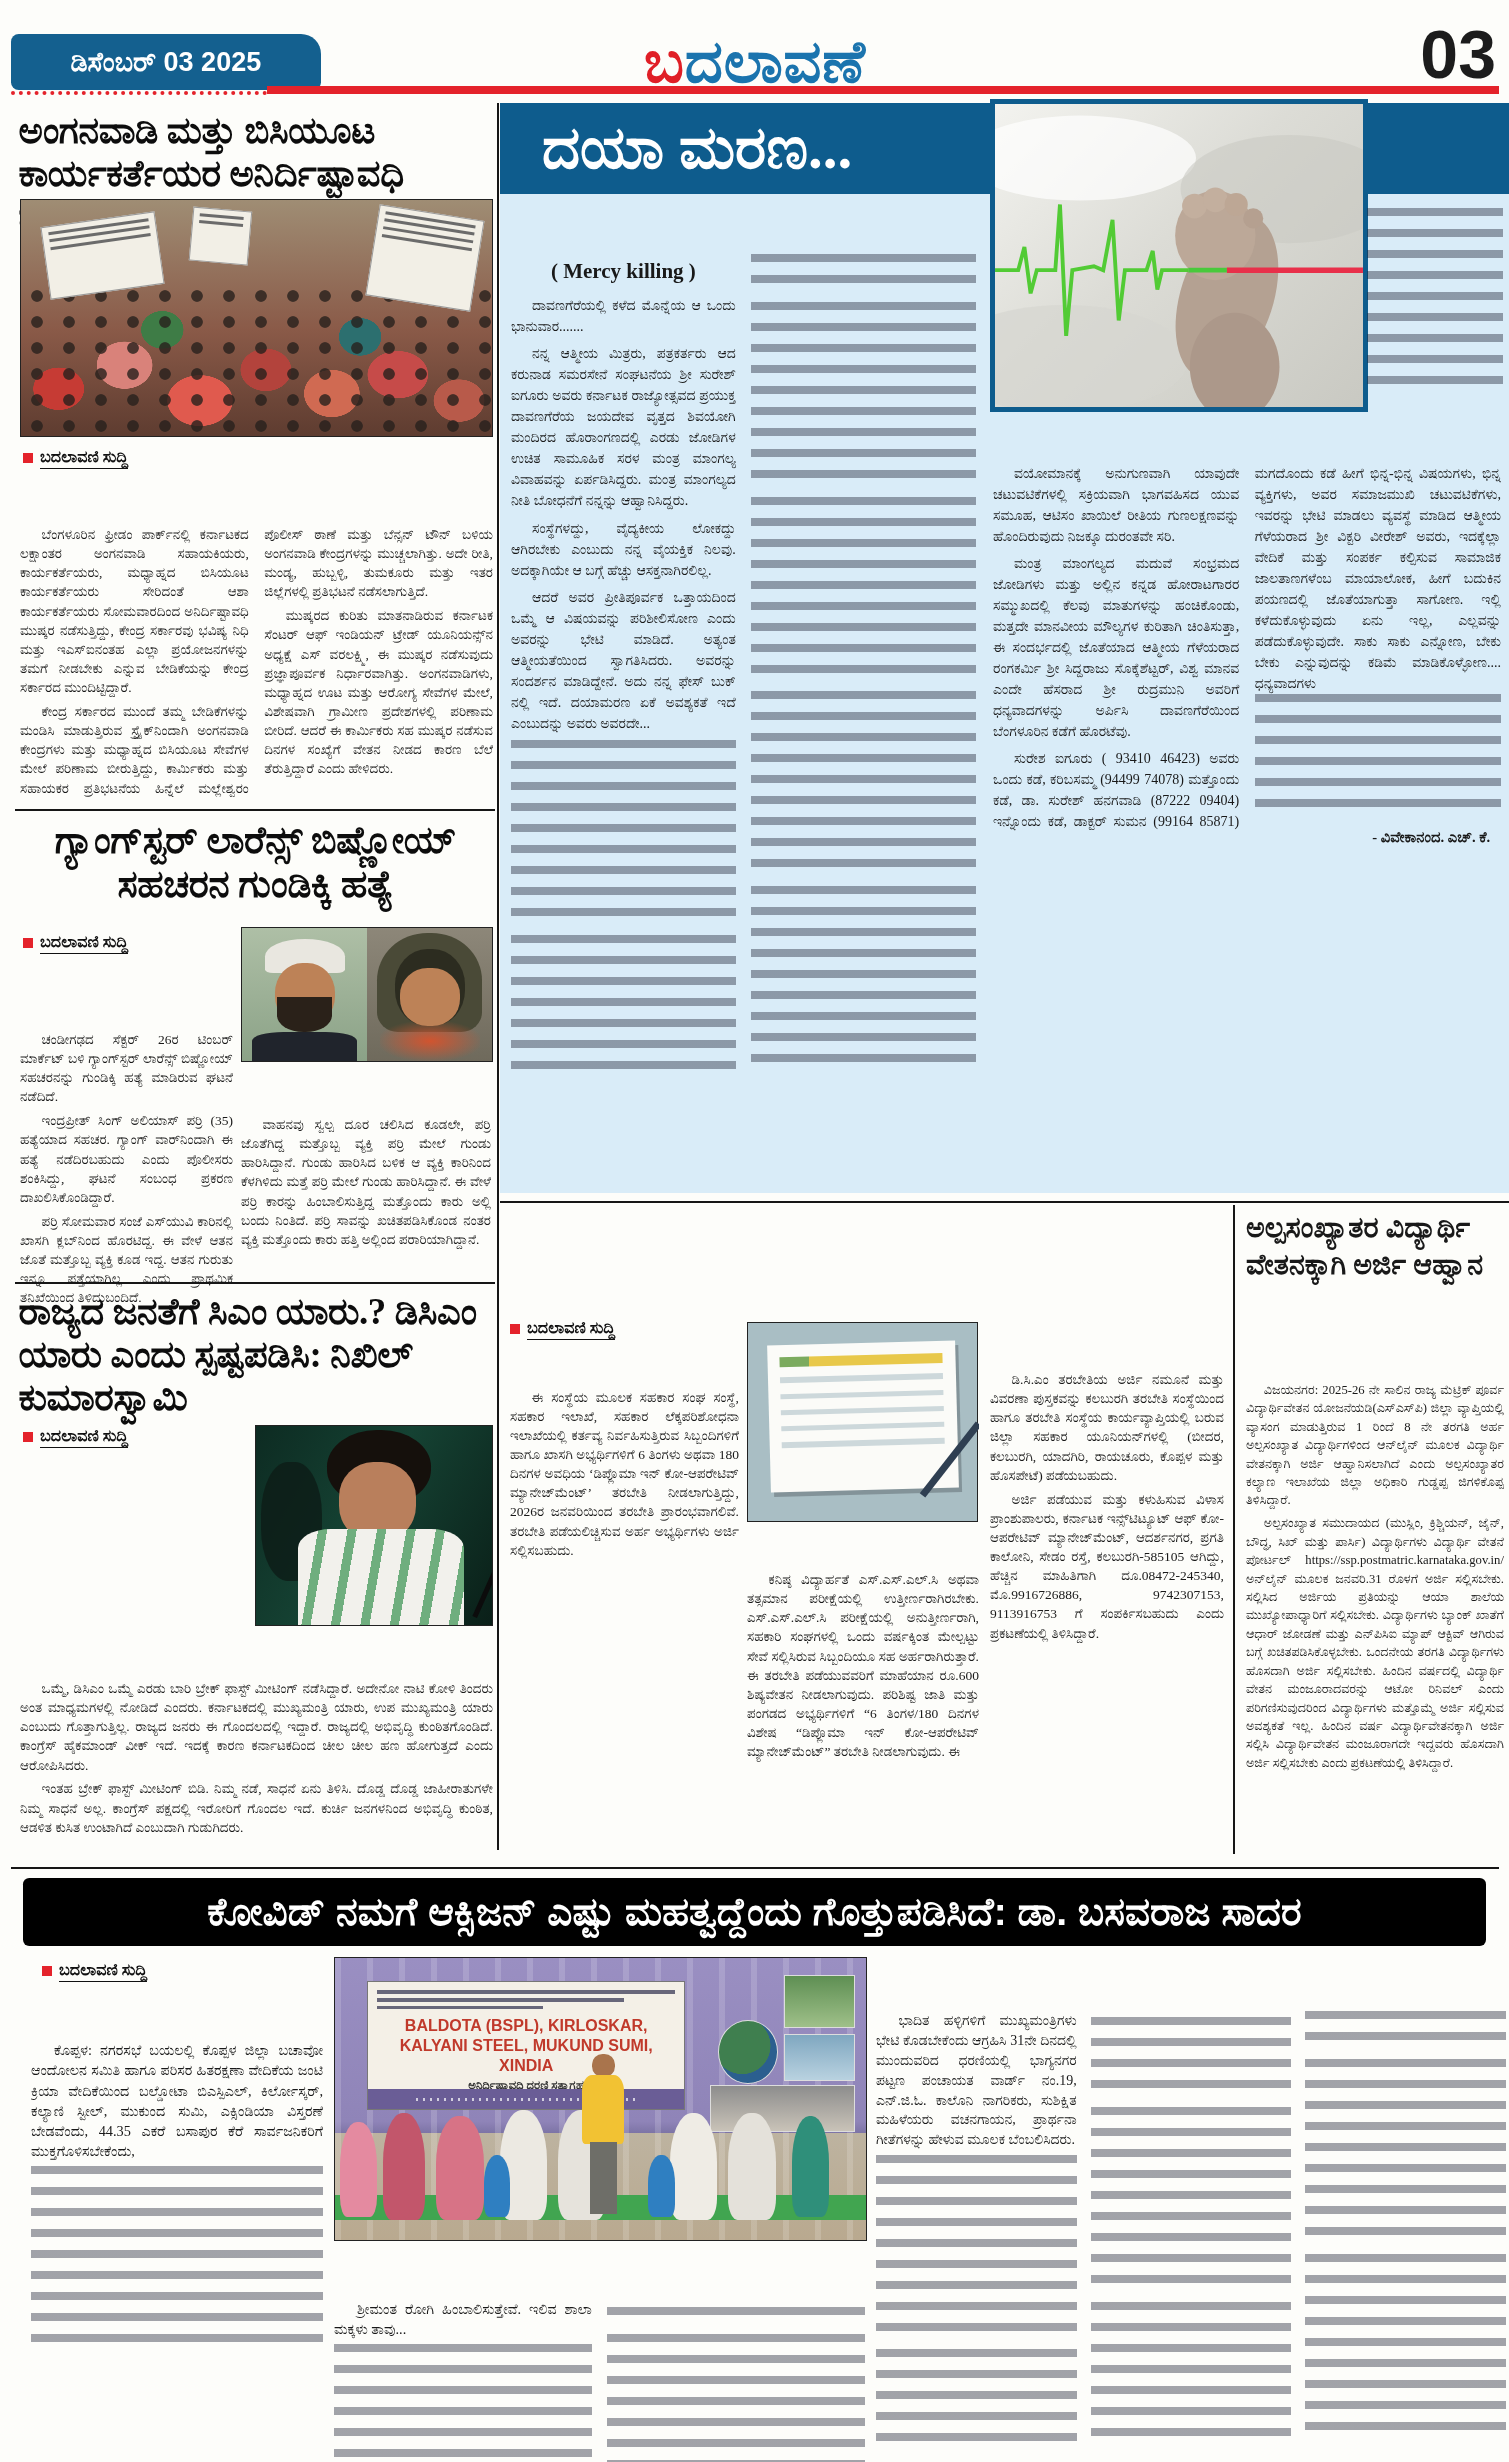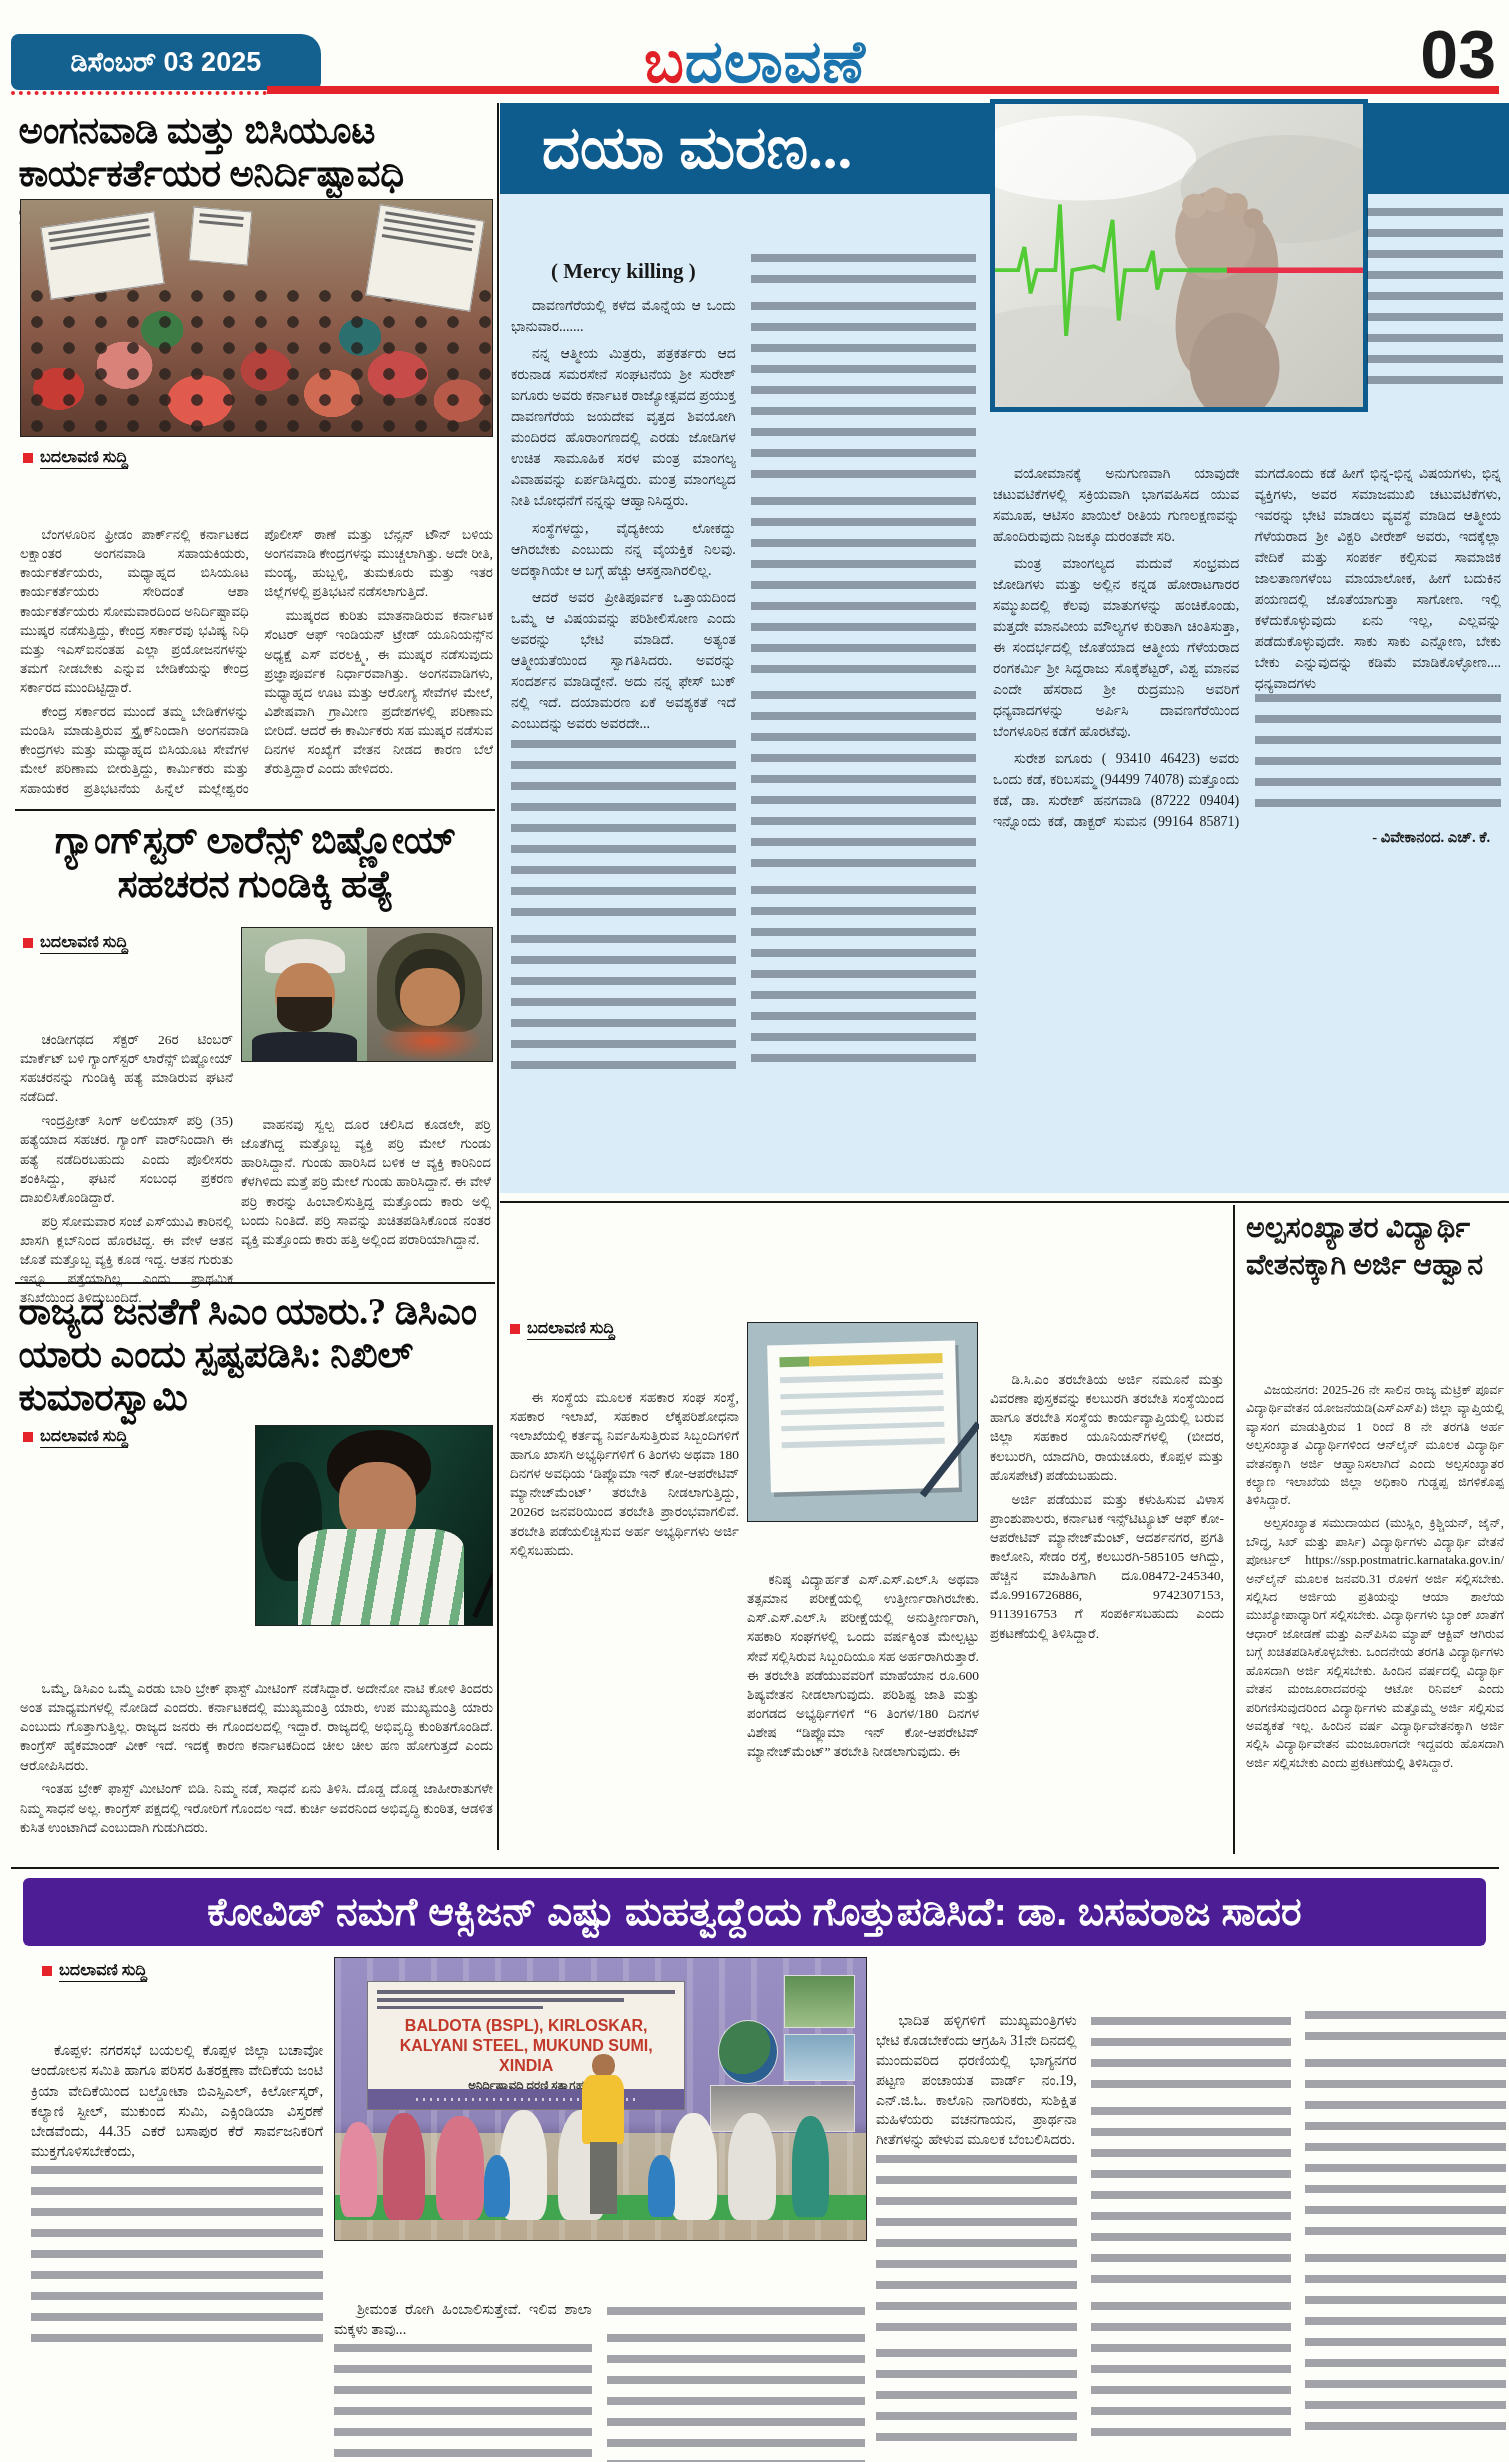--- a/index.html
+++ b/index.html
@@ -34,21 +34,21 @@
   .mercy-banner{background:#0e5c8d;color:#fff;font-weight:900;display:flex;align-items:center;}
   .kicker{font-size:21px;font-weight:600;text-align:center;margin:3.1px 0 7.7px 0;}
   .mercy-txt{font-size:14px;line-height:1.5;}
   .mercy-txt p{margin:0 0 6.2px 0;text-indent:1.5em;}
   .signature{font-weight:700;font-size:14.7px;text-align:right;padding-right:10.8px;}
   
   .pat{height:187px;margin:0 0 7.7px 0;opacity:.55;
     background:repeating-linear-gradient(to bottom,rgba(30,34,52,.75) 0 7.7px,transparent 7.7px 21px);}
   .pat.short{height:124px;}
   
-  .red-banner{background:#4c1d95;border-radius:6.2px;color:#fff;display:flex;align-items:center;justify-content:center;
+  .red-banner{background:#000000;border-radius:6.2px;color:#fff;display:flex;align-items:center;justify-content:center;
     font-family:"Liberation Sans",sans-serif;font-weight:800;font-size:39px;text-align:center;}
   
   .photo{overflow:hidden;position:absolute;}
   .frame{border:1.5px solid #222;}
   
   .crowd{background:
     radial-gradient(42px 35px at 8% 80%,#c63b34 0 60%,transparent 61%),
     radial-gradient(46px 39px at 22% 70%,#d9827a 0 60%,transparent 61%),
     radial-gradient(54px 42px at 38% 85%,#e05a4e 0 60%,transparent 61%),
     radial-gradient(42px 35px at 52% 72%,#b3433c 0 60%,transparent 61%),
@@ -205,21 +205,21 @@
   <div class="abs photo nik frame" style="left:255px;top:1425px;width:236px;height:199px;">
     <div class="ghost"></div>
     <div class="hair"></div>
     <div class="nface" actable="false"></div>
     <div class="shirt"></div>
     <div class="mic"></div>
   </div>
   <div class="abs body-txt just hidden-ovf" style="left:20px;top:1631px;width:473px;height:218px;">
     <div>
         <p>ಒಮ್ಮೆ, ಡಿಸಿಎಂ ಒಮ್ಮೆ ಎರಡು ಬಾರಿ ಬ್ರೇಕ್ ಫಾಸ್ಟ್ ಮೀಟಿಂಗ್ ನಡೆಸಿದ್ದಾರೆ. ಅದೇನೋ ನಾಟಿ ಕೋಳಿ ತಿಂದರು ಅಂತ ಮಾಧ್ಯಮಗಳಲ್ಲಿ ನೋಡಿದೆ ಎಂದರು. ಕರ್ನಾಟಕದಲ್ಲಿ ಮುಖ್ಯಮಂತ್ರಿ ಯಾರು, ಉಪ ಮುಖ್ಯಮಂತ್ರಿ ಯಾರು ಎಂಬುದು ಗೊತ್ತಾಗುತ್ತಿಲ್ಲ. ರಾಜ್ಯದ ಜನರು ಈ ಗೊಂದಲದಲ್ಲಿ ಇದ್ದಾರೆ. ರಾಜ್ಯದಲ್ಲಿ ಅಭಿವೃದ್ಧಿ ಕುಂಠಿತಗೊಂಡಿದೆ. ಕಾಂಗ್ರೆಸ್ ಹೈಕಮಾಂಡ್ ವೀಕ್ ಇದೆ. ಇದಕ್ಕೆ ಕಾರಣ ಕರ್ನಾಟಕದಿಂದ ಚೀಲ ಚೀಲ ಹಣ ಹೋಗುತ್ತದೆ ಎಂದು ಆರೋಪಿಸಿದರು.</p>
-        <p>ಇಂತಹ ಬ್ರೇಕ್ ಫಾಸ್ಟ್ ಮೀಟಿಂಗ್ ಬಿಡಿ. ನಿಮ್ಮ ನಡೆ, ಸಾಧನೆ ಏನು ತಿಳಿಸಿ. ದೊಡ್ಡ ದೊಡ್ಡ ಜಾಹೀರಾತುಗಳೇ ನಿಮ್ಮ ಸಾಧನೆ ಅಲ್ಲ. ಕಾಂಗ್ರೆಸ್ ಪಕ್ಷದಲ್ಲಿ ಇರೋರಿಗೆ ಗೊಂದಲ ಇದೆ. ಕುರ್ಚಿ ಅವರನಿಂದ ಅಭಿವೃದ್ಧಿ ಕುಂಠಿತ, ಆಡಳಿತ ಕುಸಿತ ಉಂಟಾಗಿದೆ ಎಂಬುದಾಗಿ ಗುಡುಗಿದರು.</p>
+        <p>ಇಂತಹ ಬ್ರೇಕ್ ಫಾಸ್ಟ್ ಮೀಟಿಂಗ್ ಬಿಡಿ. ನಿಮ್ಮ ನಡೆ, ಸಾಧನೆ ಏನು ತಿಳಿಸಿ. ದೊಡ್ಡ ದೊಡ್ಡ ಜಾಹೀರಾತುಗಳೇ ನಿಮ್ಮ ಸಾಧನೆ ಅಲ್ಲ. ಕಾಂಗ್ರೆಸ್ ಪಕ್ಷದಲ್ಲಿ ಇರೋರಿಗೆ ಗೊಂದಲ ಇದೆ. ಕುರ್ಚಿ ಜನಗಳನಿಂದ ಅಭಿವೃದ್ಧಿ ಕುಂಠಿತ, ಆಡಳಿತ ಕುಸಿತ ಉಂಟಾಗಿದೆ ಎಂಬುದಾಗಿ ಗುಡುಗಿದರು.</p>
       </div>
   </div>
 
   <div class="abs mercy-banner" style="left:500px;top:103px;width:1009px;height:91px;font-size:59px;padding-left:42px;box-sizing:border-box;">
     <span>ದಯಾ ಮರಣ...</span>
   </div>
   <div class="abs mercy-bg" style="left:500px;top:194px;width:1009px;height:999px;"></div>
 
   <div class="abs photo ecgimg" style="left:990px;top:99px;width:368px;height:303px;">
     <svg width="368" height="303" viewBox="0 0 476 392">

